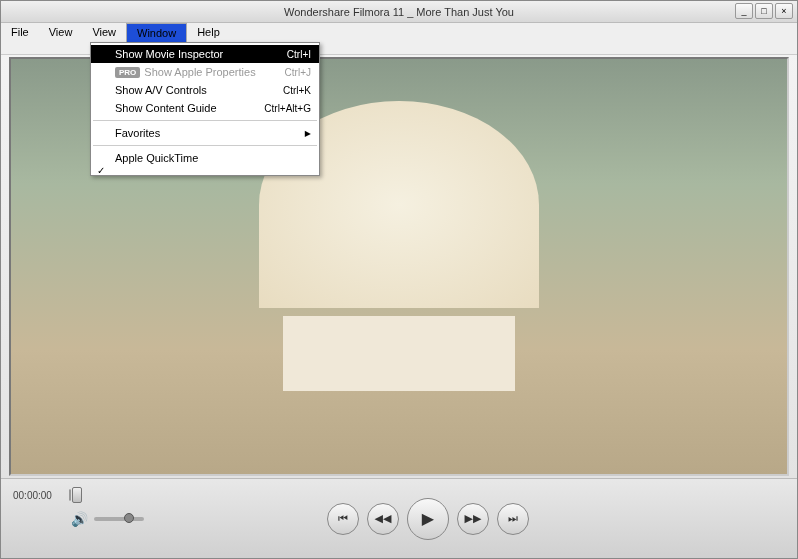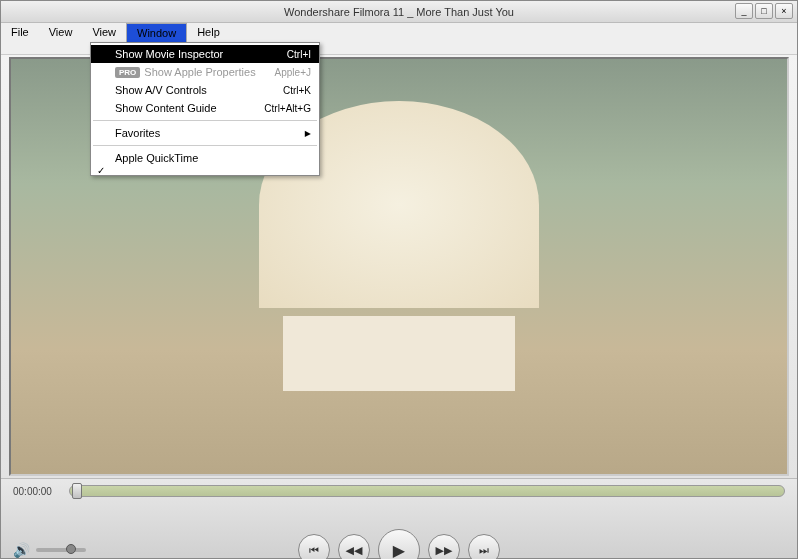--- a/index.html
+++ b/index.html
@@ -18,21 +18,21 @@
 .dropdown-item.disabled { color:#999; }
 .dropdown-item .shortcut { margin-left:auto; font-size:10px; }
 .dropdown-sep { height:1px; background:#ccc; margin:3px 2px; }
 .dropdown-item .check { position:absolute; left:6px; font-size:10px; }
 .dropdown-item .arrow { margin-left:auto; font-size:8px; }
 .pro-badge { display:inline-block; background:#999; color:#fff; font-size:8px; padding:1px 4px; border-radius:2px; margin-right:4px; font-weight:bold; }
 .video-area { flex:1; background:#000; margin:2px 8px; border:2px inset #ccc; position:relative; overflow:hidden; }
 .video-content { position:absolute; inset:0; background:linear-gradient(180deg,#8a9a8a 0%,#a8b8a0 30%,#c8b898 70%,#b8a888 100%); }
 .room-window { position:absolute; top:10%; left:32%; width:36%; height:50%; background:radial-gradient(ellipse at center,#f5f0e0 0%,#e8dcc0 100%); border-radius:50% 50% 0 0; }
 .desk { position:absolute; bottom:20%; left:35%; width:30%; height:18%; background:#f0e8d8; }
-.controls { height:80px; background:linear-gradient(#e8e8e8,#d0d0d0); border-top:1px solid #bbb; padding:6px 12px; display:flex; flex-direction:column;gap:32px; }
+.controls { height:80px; background:linear-gradient(#e8e8e8,#d0d0d0); border-top:1px solid #bbb; padding:6px 12px; display:flex; flex-direction:row; }
 .time-row { display:flex; align-items:center; gap:8px; height:20px; }
 .time-text { font-size:10px; color:#444; width:48px; }
 .slider-track { flex:1; height:12px; background:linear-gradient(#c8d4a8,#b8c498); border:1px solid #999; border-radius:6px; position:relative; }
 .slider-handle { position:absolute; left:2px; top:-3px; width:10px; height:16px; background:linear-gradient(#f0f0f0,#c0c0c0); border:1px solid #777; border-radius:2px; }
 .btn-row { display:flex; justify-content:center; align-items:center; gap:8px; flex:1; position:relative; }
 .transport-btn { width:32px; height:32px; border-radius:50%; background:linear-gradient(#f8f8f8,#d0d0d0); border:1px solid #888; display:flex; align-items:center; justify-content:center; cursor:pointer; font-size:11px; color:#333; }
 .transport-btn.play { width:42px; height:42px; font-size:16px; }
 .vol-control { position:absolute; left:0; display:flex; align-items:center; gap:6px; }
 .vol-icon { font-size:14px; color:#555; }
 .vol-slider { width:50px; height:4px; background:#aaa; border-radius:2px; position:relative; }
@@ -60,21 +60,21 @@
     <div class="menu-item">Help</div>
 
     <div class="dropdown">
       <div class="dropdown-item highlighted">
         <span>Show Movie Inspector</span>
         <span class="shortcut">Ctrl+I</span>
       </div>
       <div class="dropdown-item disabled">
         <span class="pro-badge">PRO</span>
         <span>Show Apple Properties</span>
-        <span class="shortcut">Apple+J</span>
+        <span class="shortcut">Ctrl+J</span>
       </div>
       <div class="dropdown-item">
         <span>Show A/V Controls</span>
         <span class="shortcut">Ctrl+K</span>
       </div>
       <div class="dropdown-item">
         <span>Show Content Guide</span>
         <span class="shortcut">Ctrl+Alt+G</span>
       </div>
       <div class="dropdown-sep"></div>

